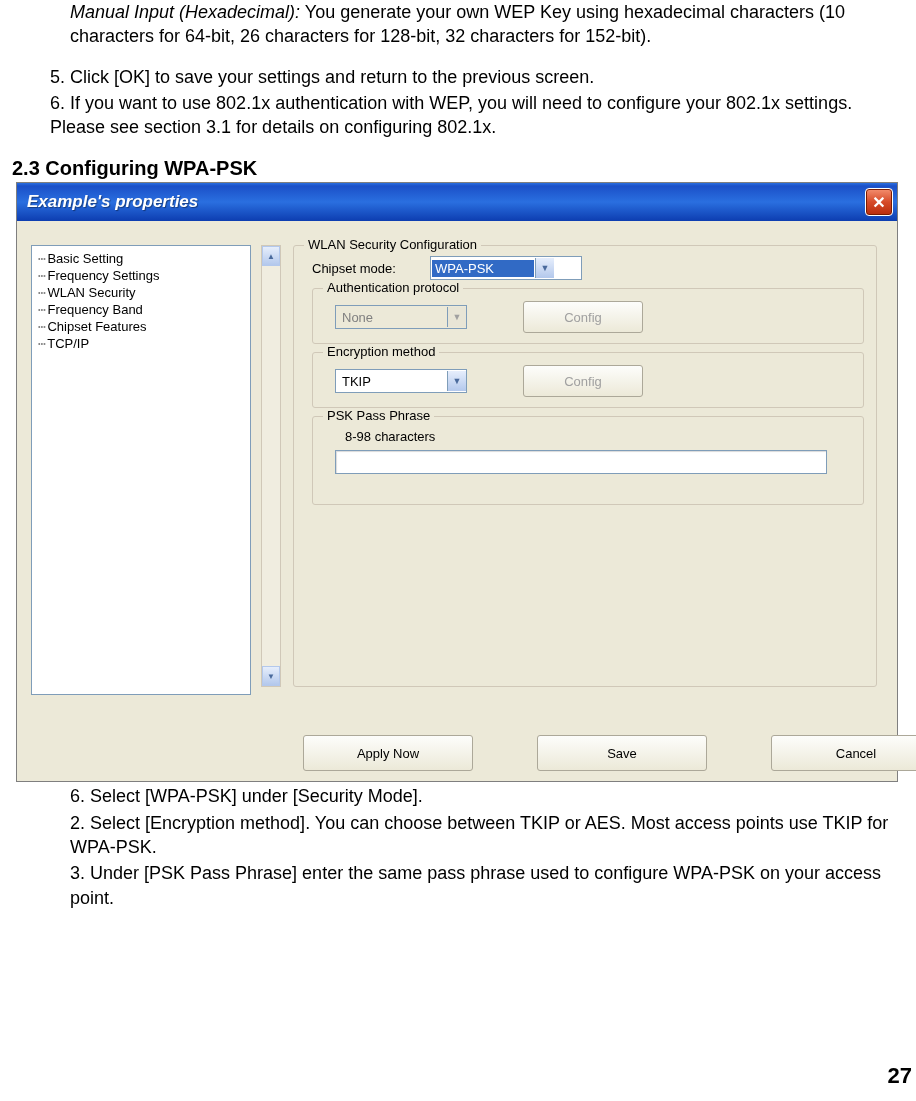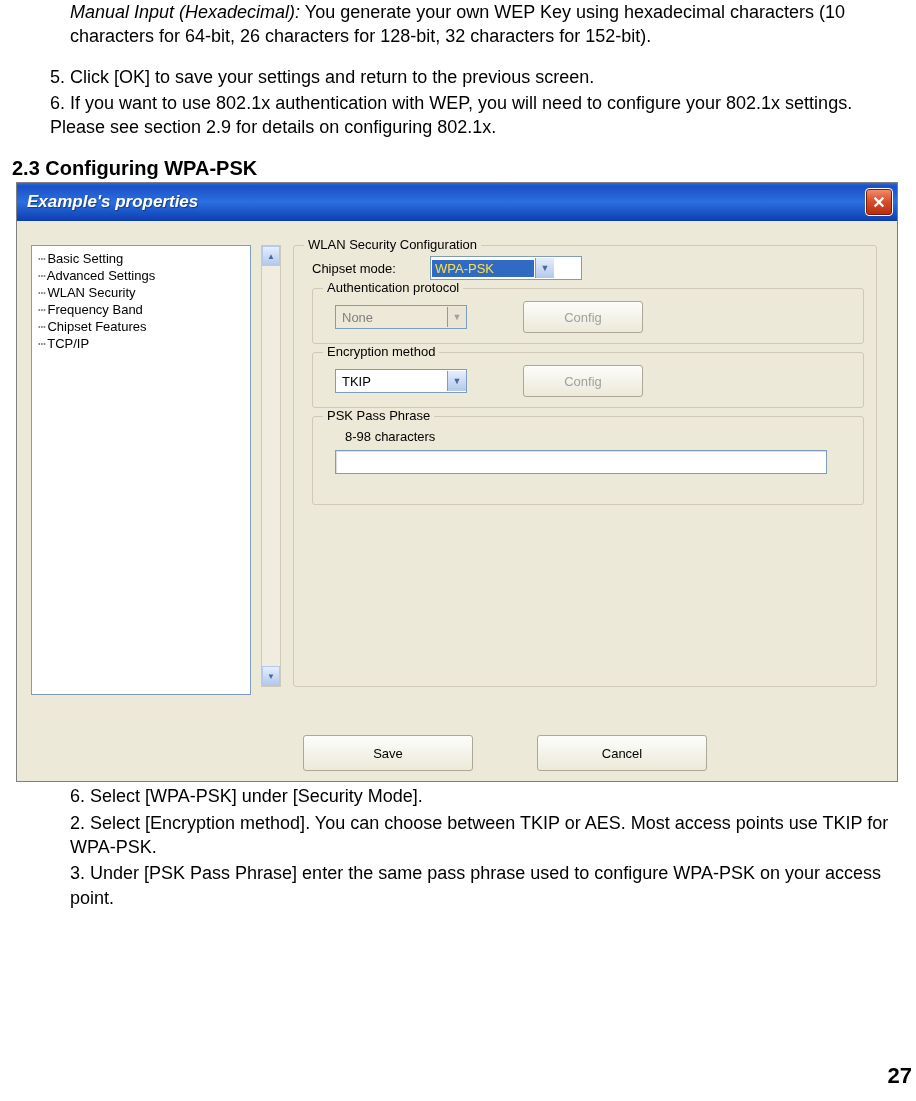--- a/index.html
+++ b/index.html
@@ -141,21 +141,21 @@
   .combo.disabled {
     background: #ece9d8;
     color: #808080;
   }
   .combo-text {
     padding: 0 6px;
     flex: 1;
   }
   .combo-sel {
     background: #316ac5;
-    color: #fde047;
+    color: #ffffff;
     padding: 1px 40px 1px 3px;
     margin: 1px;
   }
   .combo-btn {
     width: 18px;
     height: 20px;
     background: linear-gradient(to bottom, #e6eefc, #b3c8ec);
     border-left: 1px solid #7f9db9;
     display: flex;
     align-items: center;
@@ -232,35 +232,35 @@
 </head>
 <body>
 <div class="pagewrap">
 
 <div class="page">
   <p class="para">
     <span class="italic">Manual Input (Hexadecimal):</span><span> You generate your own WEP Key using hexadecimal characters (10 characters for 64-bit, 26 characters for 128-bit, 32 characters for 152-bit).</span>
   </p>
   <div style="height:14px;"></div>
   <p class="para-step">5. Click [OK] to save your settings and return to the previous screen.</p>
-  <p class="para-step">6. If you want to use 802.1x authentication with WEP, you will need to configure your 802.1x settings. Please see section 2.9 for details on configuring 802.1x.</p>
+  <p class="para-step">6. If you want to use 802.1x authentication with WEP, you will need to configure your 802.1x settings. Please see section 3.1 for details on configuring 802.1x.</p>
 
   <h2 class="section-heading">2.3 Configuring WPA-PSK</h2>
 
   <div class="dialog">
     <div class="titlebar">
       <span class="titlebar-title">Example's properties</span>
       <div class="close-btn">
         <span>✕</span>
       </div>
     </div>
     <div class="dialog-body">
       <div class="tree">
         <div class="tree-item"><span class="tree-dots">⋯</span> <span>Basic Setting</span></div>
-        <div class="tree-item"><span class="tree-dots">⋯</span> <span>Advanced Settings</span></div>
+        <div class="tree-item"><span class="tree-dots">⋯</span> <span>Frequency Settings</span></div>
         <div class="tree-item"><span class="tree-dots">⋯</span> <span>WLAN Security</span></div>
         <div class="tree-item"><span class="tree-dots">⋯</span> <span>Frequency Band</span></div>
         <div class="tree-item"><span class="tree-dots">⋯</span> <span>Chipset Features</span></div>
         <div class="tree-item"><span class="tree-dots">⋯</span> <span>TCP/IP</span></div>
       </div>
       <div class="scrollbar-stub">
         <div class="sb-btn">▲</div>
         <div style="height:400px;"></div>
         <div class="sb-btn">▼</div>
       </div>
@@ -302,20 +302,21 @@
 
           <div class="inner-group" style="padding-bottom:30px;">
             <span class="groupbox-label">PSK Pass Phrase</span>
             <div class="label" style="margin:0 0 6px 10px;">8-98 characters</div>
             <div class="textbox"></div>
           </div>
         </div>
       </div>
     </div>
     <div class="bottom-buttons">
+      <div class="btn">Apply Now</div>
       <div class="btn">Save</div>
       <div class="btn">Cancel</div>
     </div>
   </div>
 
   <p class="para" style="margin-top:2px;">6. Select [WPA-PSK] under [Security Mode].</p>
   <p class="para">2. Select [Encryption method]. You can choose between TKIP or AES. Most access points use TKIP for WPA-PSK.</p>
   <p class="para">3. Under [PSK Pass Phrase] enter the same pass phrase used to configure WPA-PSK on your access point.</p>
 </div>
 

